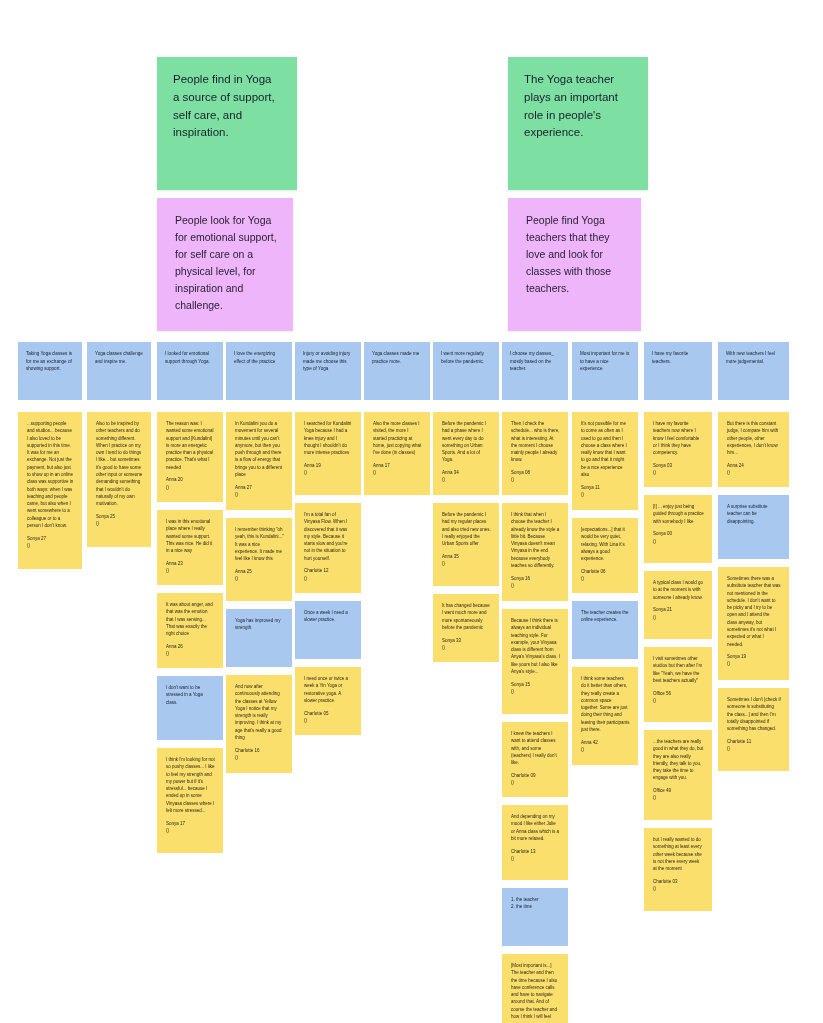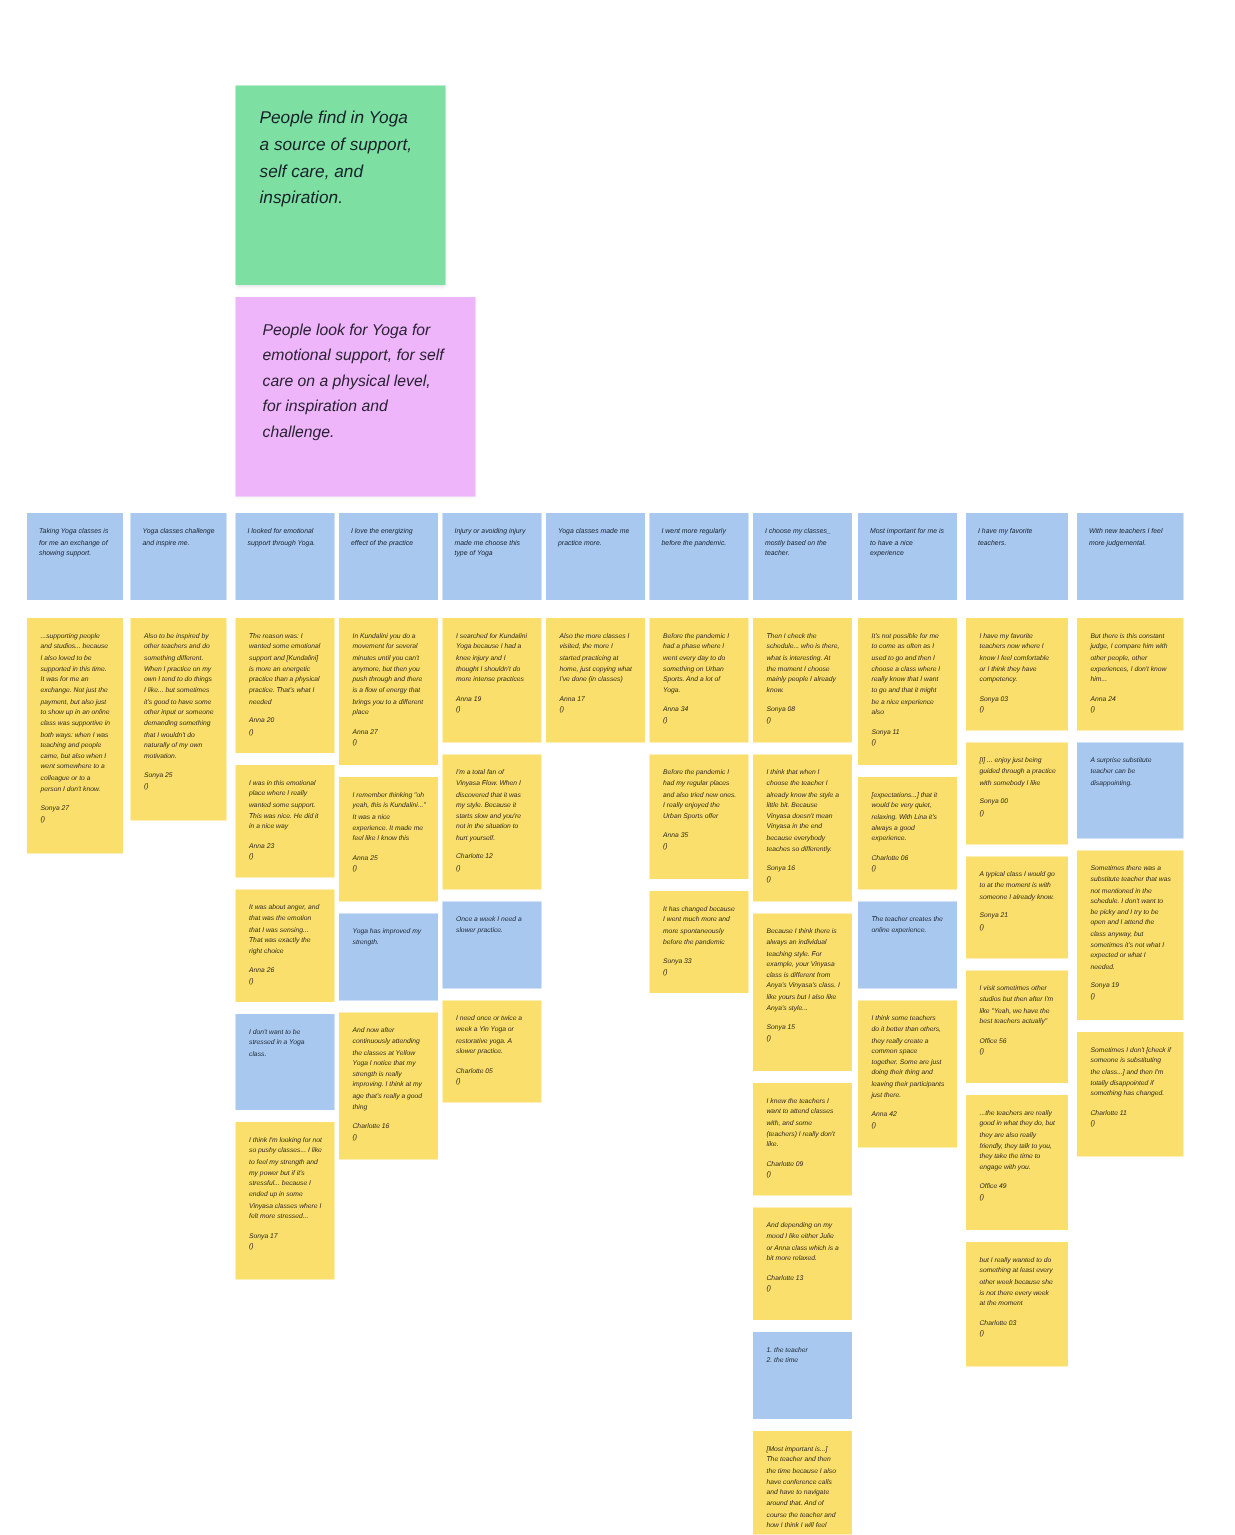--- a/index.html
+++ b/index.html
@@ -11,21 +11,20 @@
     width: 823px;
     height: 1023px;
     position: relative;
     font-family: "Liberation Sans", sans-serif;
     -webkit-font-smoothing: antialiased;
     overflow: hidden;
   }
   #board {
     position: absolute;
     inset: 0;
-    font-style: italic;
   }
   .note {
     position: absolute;
     box-sizing: border-box;
     overflow: hidden;
     white-space: pre-wrap;
     word-wrap: break-word;
     color: #1f1f28;
   }
   .note.theme {
@@ -71,21 +70,23 @@
   }
   .note .attrib-paren {
     display: block;
   }
 </style>
 </head>
 <body>
 
 <div id="board">
     <div class="note theme" style="left: 157px; top: 57px; width: 140px; height: 133px;"><span>People find in Yoga a source of support, self care, and inspiration.</span></div>
-    <div class="note insight" style="left: 157px; top: 198px; width: 160px; height: 133px;"><span>People look for Yoga for emotional support, for self care on a physical level, for inspiration and challenge.</span></div>
+    <div class="note theme" style="left: 508px; top: 57px; width: 140px; height: 133px;"><span>The Yoga teacher plays an important role in people's experience.</span></div>
+    <div class="note insight" style="left: 157px; top: 198px; width: 136px; height: 133px;"><span>People look for Yoga for emotional support, for self care on a physical level, for inspiration and challenge.</span></div>
+    <div class="note insight" style="left: 508px; top: 198px; width: 133px; height: 133px;"><span>People find Yoga teachers that they love and look for classes with those teachers.</span></div>
     <div class="note headline" style="left: 18px; top: 342px; width: 64px; height: 58px;"><span>Taking Yoga classes is for me an exchange of showing support.</span></div>
     <div class="note quote" style="left: 18px; top: 412px; width: 64px; height: 157px;"><span>...supporting people and studios... because I also loved to be supported in this time. It was for me an exchange. Not just the payment, but also just to show up in an online class was supportive in both ways: when I was teaching and people came, but also when I went somewhere to a colleague or to a person I don't know.</span><span class="attrib">Sonya 27</span><span class="attrib-paren">()</span></div>
     <div class="note headline" style="left: 87px; top: 342px; width: 64px; height: 58px;"><span>Yoga classes challenge and inspire me.</span></div>
     <div class="note quote" style="left: 87px; top: 412px; width: 64px; height: 135px;"><span>Also to be inspired by other teachers and do something different. When I practice on my own I tend to do things I like... but sometimes it's good to have some other input or someone demanding something that I wouldn't do naturally of my own motivation.</span><span class="attrib">Sonya 25</span><span class="attrib-paren">()</span></div>
     <div class="note headline" style="left: 157px; top: 342px; width: 66px; height: 58px;"><span>I looked for emotional support through Yoga.</span></div>
     <div class="note quote" style="left: 157px; top: 412px; width: 66px; height: 90px;"><span>The reason was: I wanted some emotional support and [Kundalini] is more an energetic practice than a physical practice. That's what I needed</span><span class="attrib">Anna 20</span><span class="attrib-paren">()</span></div>
     <div class="note quote" style="left: 157px; top: 510px; width: 66px; height: 75px;"><span>I was in this emotional place where I really wanted some support. This was nice. He did it in a nice way</span><span class="attrib">Anna 23</span><span class="attrib-paren">()</span></div>
     <div class="note quote" style="left: 157px; top: 593px; width: 66px; height: 75px;"><span>It was about anger, and that was the emotion that I was sensing... That was exactly the right choice</span><span class="attrib">Anna 26</span><span class="attrib-paren">()</span></div>
     <div class="note observation" style="left: 157px; top: 676px; width: 66px; height: 64px;"><span>I don't want to be stressed in a Yoga class.</span></div>
     <div class="note quote" style="left: 157px; top: 748px; width: 66px; height: 105px;"><span>I think I'm looking for not so pushy classes... I like to feel my strength and my power but if it's stressful... because I ended up in some Vinyasa classes where I felt more stressed...</span><span class="attrib">Sonya 17</span><span class="attrib-paren">()</span></div>

